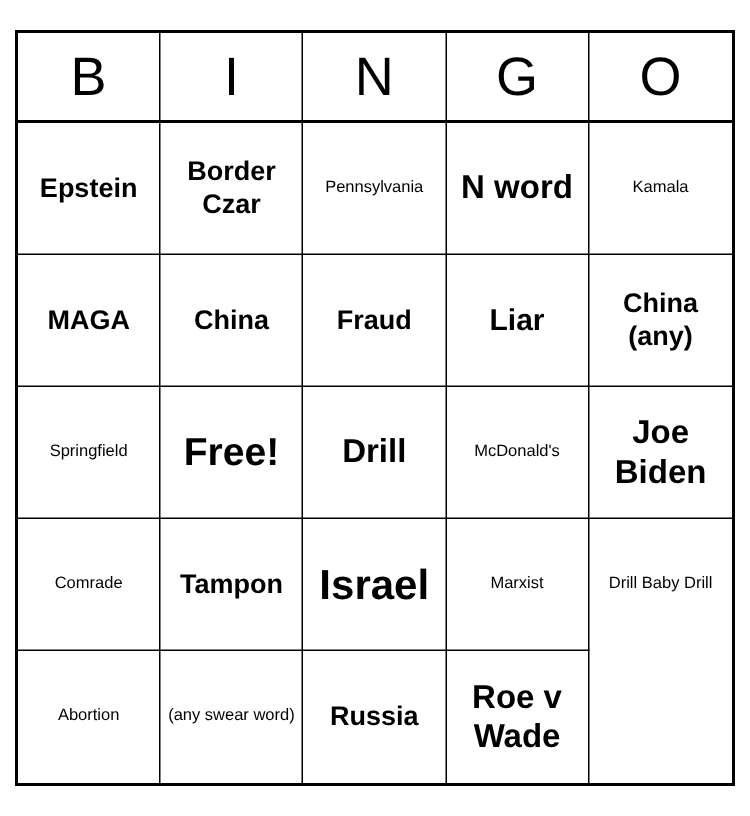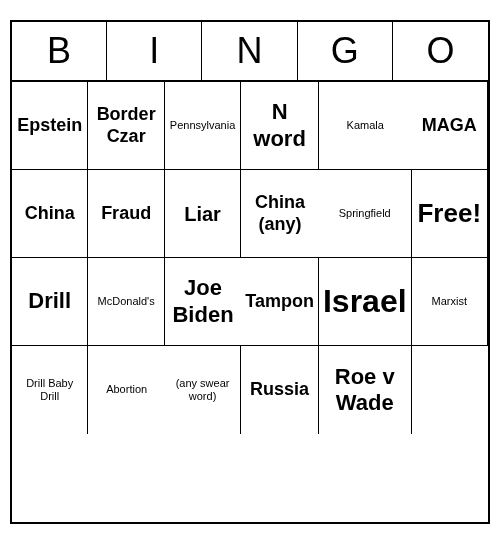--- a/index.html
+++ b/index.html
@@ -36,21 +36,21 @@
       padding: 8px 0;
       border-right: 1px solid #000;
     }
 
     .bingo-header-cell:last-child {
       border-right: none;
     }
 
     .bingo-grid {
       display: grid;
-      grid-template-columns: repeat(6, 1fr);
+      grid-template-columns: repeat(5, 1fr);
       grid-template-rows: repeat(5, 1fr);
     }
 
     .bingo-cell {
       border-right: 1px solid #000;
       border-bottom: 1px solid #000;
       display: flex;
       align-items: center;
       justify-content: center;
       text-align: center;
@@ -111,22 +111,23 @@
     <div class="bingo-cell medium-text">Fraud</div>
     <div class="bingo-cell" style="font-size:20px; font-weight:bold;">Liar</div>
 
     <div class="bingo-cell medium-text">China (any)</div>
     <div class="bingo-cell small-text">Springfield</div>
     <div class="bingo-cell free">Free!</div>
     <div class="bingo-cell large-text">Drill</div>
     <div class="bingo-cell small-text">McDonald's</div>
 
     <div class="bingo-cell large-text">Joe Biden</div>
+    <div class="bingo-cell small-text">Comrade</div>
     <div class="bingo-cell medium-text">Tampon</div>
-    <div class="bingo-cell" style="font-size:32px; font-weight:bold;">Israel</div>
+    <div class="bingo-cell" style="font-size:28px; font-weight:bold;">Israel</div>
     <div class="bingo-cell small-text">Marxist</div>
 
     <div class="bingo-cell small-text">Drill Baby Drill</div>
     <div class="bingo-cell small-text">Abortion</div>
     <div class="bingo-cell small-text">(any swear word)</div>
     <div class="bingo-cell medium-text">Russia</div>
     <div class="bingo-cell large-text">Roe v Wade</div>
   </div>
 </div>
 

